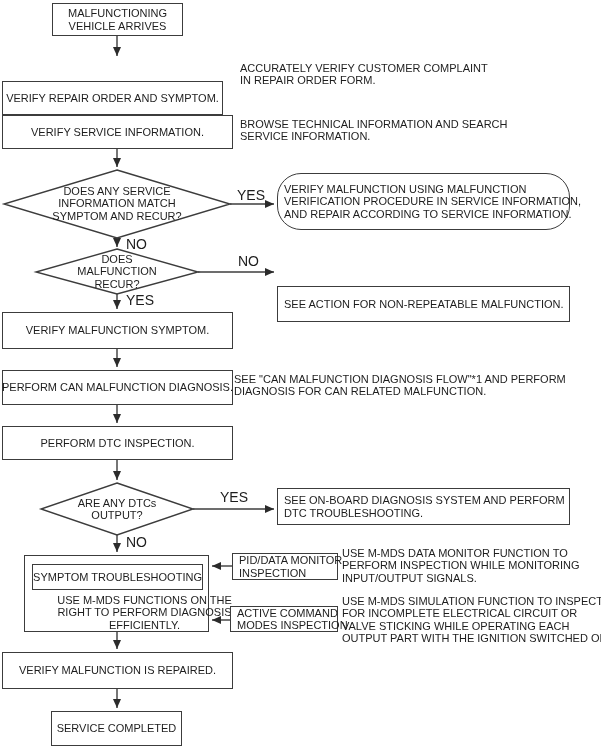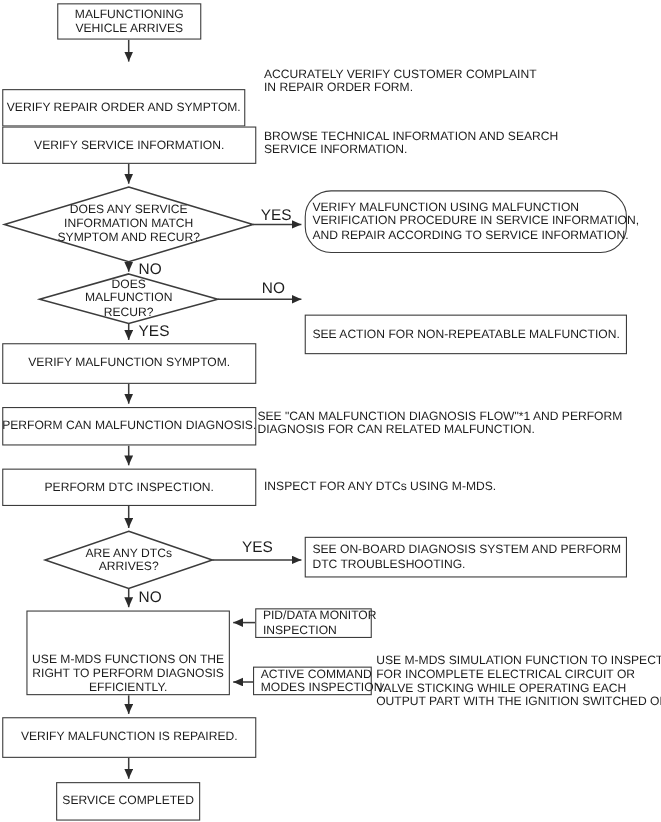--- a/index.html
+++ b/index.html
@@ -27,21 +27,21 @@
   .n-b3    { left: 2px;   top: 312px; width: 231px; height: 37px; }
   .n-b4    { left: 2px;   top: 370px; width: 231px; height: 35px; }
   .n-b5    { left: 2px;   top: 426px; width: 231px; height: 34px; }
   .n-b6    { left: 2px;   top: 652px; width: 231px; height: 37px; }
   .n-end   { left: 51px;  top: 711px; width: 131px; height: 35px; text-align: right; }
   .n-boxA  { left: 277px; top: 173px; width: 293px; height: 57px; border-radius: 24px; }
   .n-boxB  { left: 277px; top: 253px; width: 293px; height: 36px; margin-top: 33px; }
   .n-boxC  { left: 277px; top: 488px; width: 293px; height: 37px; }
   .n-outer { left: 24px;  top: 555px; width: 185px; height: 77px; }
   .n-inner { left: 32px;  top: 564px; width: 171px; height: 26px; border-width: 1px; }
-  .n-body  { left: 26px;  top: 594px; width: 181px; }
+  .n-body  { left: 26px;  top: 594px; width: 181px; padding-left: 28px; }
   .n-pid    { left: 232px; top: 553px; width: 106px; height: 27px; padding-left: 3px; }
   .n-active { left: 230px; top: 606px; width: 108px; height: 26px; padding-left: 3px; }
 
   .d1 { left: 37px; top: 185px; width: 160px; }
   .d2 { left: 57px; top: 253px; width: 120px; }
   .d3 { left: 47px; top: 497px; width: 140px; }
 
   .note1 { left: 240px; top: 62px; }
   .note2 { left: 240px; top: 118px; }
   .note3 { left: 240px; top: 325px; }
@@ -104,45 +104,48 @@
   <div class="box n-end">SERVICE COMPLETED</div>
 
   <div class="box leftalign n-boxA">VERIFY MALFUNCTION USING MALFUNCTION
 VERIFICATION PROCEDURE IN SERVICE INFORMATION,
 AND REPAIR ACCORDING TO SERVICE INFORMATION.</div>
   <div class="box leftalign n-boxB">SEE ACTION FOR NON-REPEATABLE MALFUNCTION.</div>
   <div class="box leftalign n-boxC">SEE ON-BOARD DIAGNOSIS SYSTEM AND PERFORM
 DTC TROUBLESHOOTING.</div>
 
   <div class="box n-outer"></div>
+  <div class="box n-inner">SYMPTOM TROUBLESHOOTING</div>
   <div class="dtext n-body">USE M-MDS FUNCTIONS ON THE
 RIGHT TO PERFORM DIAGNOSIS
 EFFICIENTLY.</div>
 
   <div class="box leftalign n-pid">PID/DATA MONITOR
 INSPECTION</div>
   <div class="box leftalign n-active">ACTIVE COMMAND
 MODES INSPECTION</div>
 
   <div class="dtext d1">DOES ANY SERVICE
 INFORMATION MATCH
 SYMPTOM AND RECUR?</div>
   <div class="dtext d2">DOES
 MALFUNCTION
 RECUR?</div>
   <div class="dtext d3">ARE ANY DTCs
-ARRIVES?</div>
+OUTPUT?</div>
 
   <div class="note note1">ACCURATELY VERIFY CUSTOMER COMPLAINT
 IN REPAIR ORDER FORM.</div>
   <div class="note note2">BROWSE TECHNICAL INFORMATION AND SEARCH
 SERVICE INFORMATION.</div>
   <div class="note note4">SEE "CAN MALFUNCTION DIAGNOSIS FLOW"*1 AND PERFORM
 DIAGNOSIS FOR CAN RELATED MALFUNCTION.</div>
-  <div class="note note5">INSPECT FOR ANY DTCs USING M-MDS.</div>
+  <div class="note note6">USE M-MDS DATA MONITOR FUNCTION TO
+PERFORM INSPECTION WHILE MONITORING
+INPUT/OUTPUT SIGNALS.</div>
   <div class="note note7">USE M-MDS SIMULATION FUNCTION TO INSPECT
 FOR INCOMPLETE ELECTRICAL CIRCUIT OR
 VALVE STICKING WHILE OPERATING EACH
 OUTPUT PART WITH THE IGNITION SWITCHED ON.</div>
 
   <div class="elabel l-yes1">YES</div>
   <div class="elabel l-no1">NO</div>
   <div class="elabel l-no2">NO</div>
   <div class="elabel l-yes2">YES</div>
   <div class="elabel l-yes3">YES</div>

